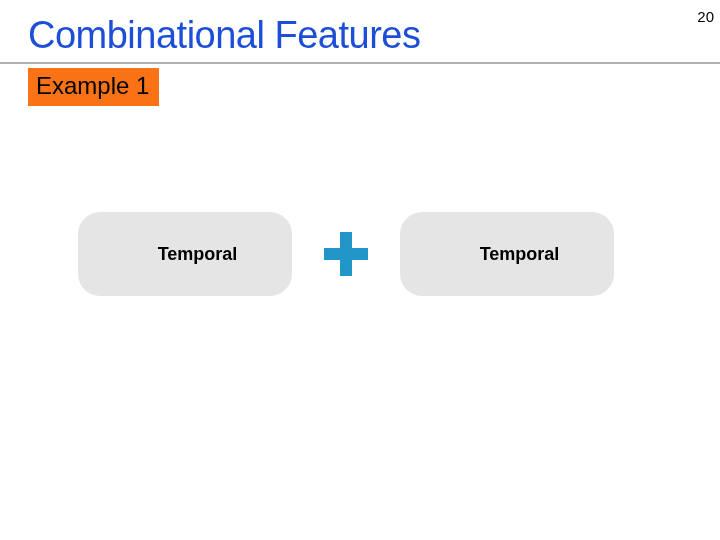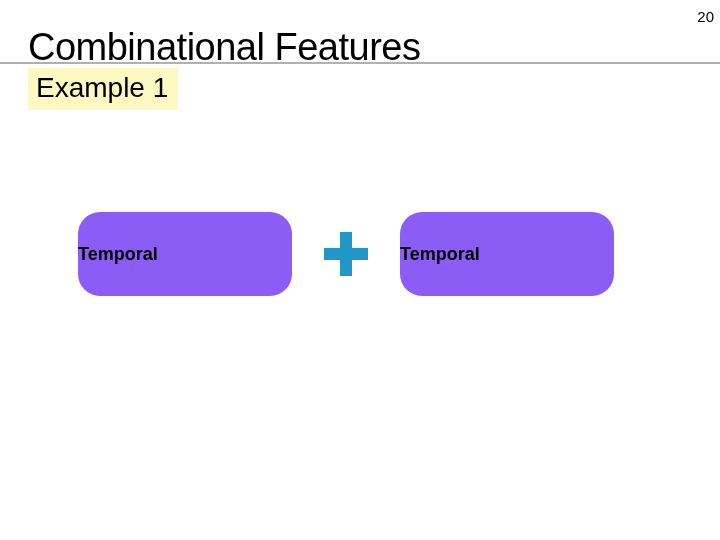--- a/index.html
+++ b/index.html
@@ -12,59 +12,61 @@
       overflow: hidden;
     }
     .page-number {
       position: absolute;
       top: 8px;
       right: 6px;
       font-size: 15px;
       color: #000000;
     }
     .title {
-      padding: 26px 0 6px 28px;
+      padding: 14px 0 6px 28px;
       font-size: 38px;
       font-weight: 400;
-      color: #000000;
+      color: #1d4ed8;
       letter-spacing: -0.5px;
       border-radius: 29px;
     }
     .title-rule {
       position: absolute;
       top: 62px;
       left: 0;
       width: 720px;
       height: 2px;
       background: #b0b0b0;
     }
     .example-label {
       position: absolute;
       top: 68px;
       left: 28px;
-      background: #fef9c3;
+      background: #f97316;
       color: #000;
-      font-size: 28px;
+      font-size: 24px;
       padding: 4px 10px 6px 8px;
       font-weight: 400;
     }
     .shapes-row {
       position: absolute;
       top: 212px;
       left: 78px;
       display: flex;
       align-items: center;
     }
     .pill {
       width: 214px;
       height: 84px;
-      background: #8b5cf6;
+      background: #e5e5e5;
       border-radius: 22px;
       display: flex;
       align-items: center;
+      justify-content: center;
+      padding-left: 25px;
     }
     .pill-text {
       font-size: 18px;
       font-weight: bold;
       color: #000;
     }
     .plus-wrap {
       width: 56px;
       height: 56px;
       margin: 0 26px;

